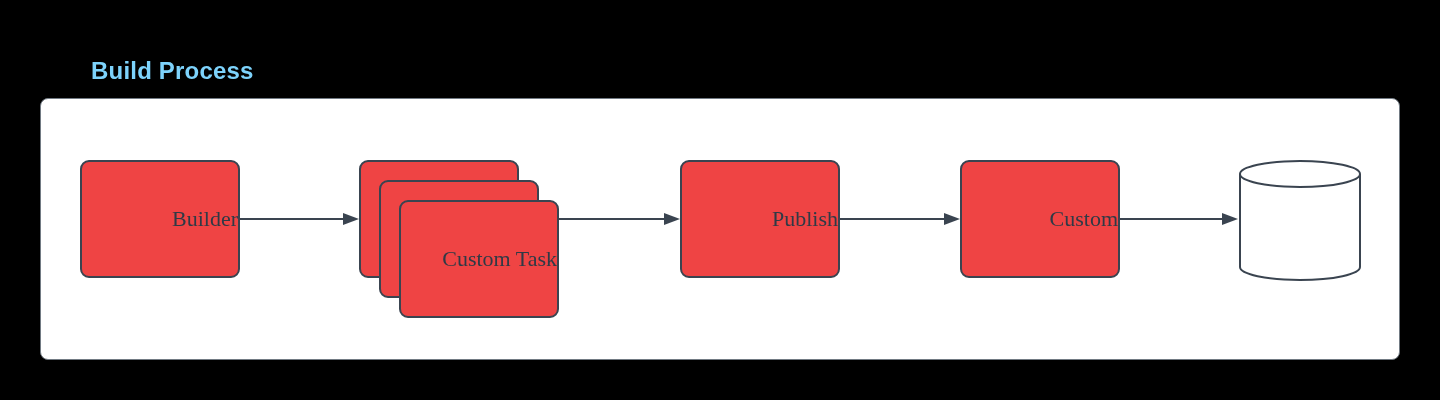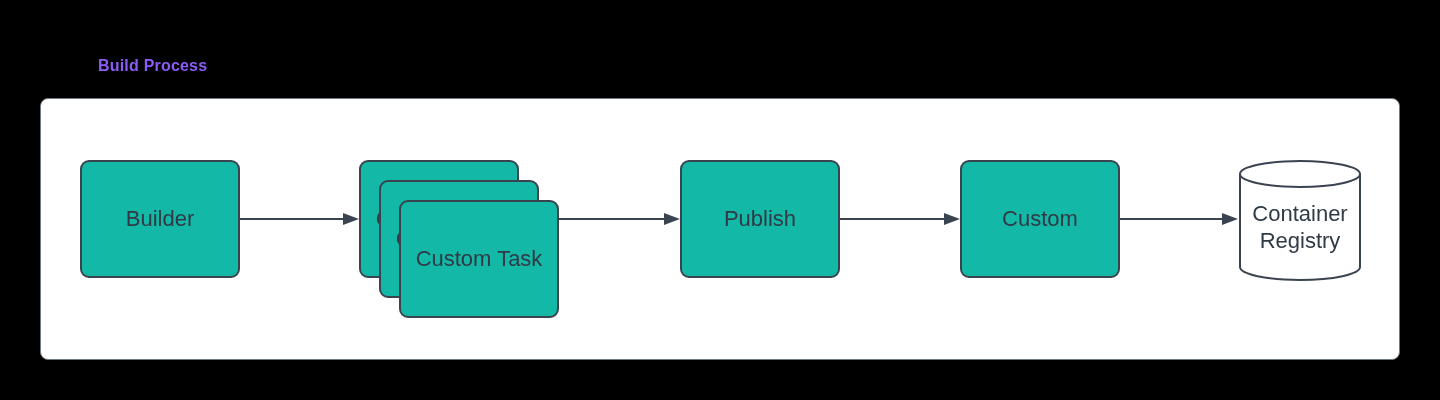--- a/index.html
+++ b/index.html
@@ -9,52 +9,53 @@
   body {
     width: 1440px;
     height: 400px;
     background: #000000;
     position: relative;
     overflow: hidden;
     font-family: "Liberation Sans", sans-serif;
   }
   .diagram-title {
     position: absolute;
-    left: 98px;
+    left: 91px;
     top: 57px;
-    font-size: 16px;
+    font-size: 24px;
     font-weight: 700;
-    color: #8b5cf6;
+    color: #7dd3fc;
     letter-spacing: 0.2px;
   }
   .panel {
     position: absolute;
     left: 40px;
     top: 98px;
     width: 1358px;
     height: 260px;
     background: #ffffff;
     border: 1px solid #717a83;
     border-radius: 8px;
     z-index: 0;
   }
   .node {
     position: absolute;
     width: 160px;
     height: 118px;
-    background: #14b8a6;
+    background: #ef4444;
     border: 2px solid #3a4450;
     border-radius: 9px;
     box-sizing: border-box;
     display: flex;
     align-items: center;
-    justify-content: center;
+    justify-content: flex-end;
     font-size: 22px;
     color: #2f3a46;
     white-space: nowrap;
+    font-family: Liberation Serif, serif;
   }
   #node-builder   { left: 80px;  top: 160px; }
   #stack-back     { left: 359px; top: 160px; z-index: 1; }
   #stack-middle   { left: 379px; top: 180px; z-index: 2; }
   #stack-front    { left: 399px; top: 200px; z-index: 3; }
   #node-package   { left: 680px; top: 160px; }
   #node-publish   { left: 960px; top: 160px; }
   .cylinder-wrap {
     position: absolute;
     left: 1238px;
@@ -110,21 +111,20 @@
 
 <div class="node" id="node-publish">
   <span>Custom</span>
 </div>
 
 <div class="cylinder-wrap">
   <svg width="124" height="123" viewBox="0 0 124 123">
     <path d="M2 15 v93 a60 13 0 0 0 120 0 v-93" fill="#ffffff" stroke="#3a4450" stroke-width="2"></path>
     <ellipse cx="62" cy="15" rx="60" ry="13" fill="#ffffff" stroke="#3a4450" stroke-width="2"></ellipse>
   </svg>
-  <div class="cylinder-label">Container Registry</div>
 </div>
 
 <svg class="edges-overlay" width="1440" height="400" viewBox="0 0 1440 400">
   <g>
     <line x1="240" y1="219" x2="343" y2="219"></line>
     <polygon points="359,219 343,213 343,225"></polygon>
   </g>
   <g>
     <line x1="559" y1="219" x2="664" y2="219"></line>
     <polygon points="680,219 664,213 664,225"></polygon>

